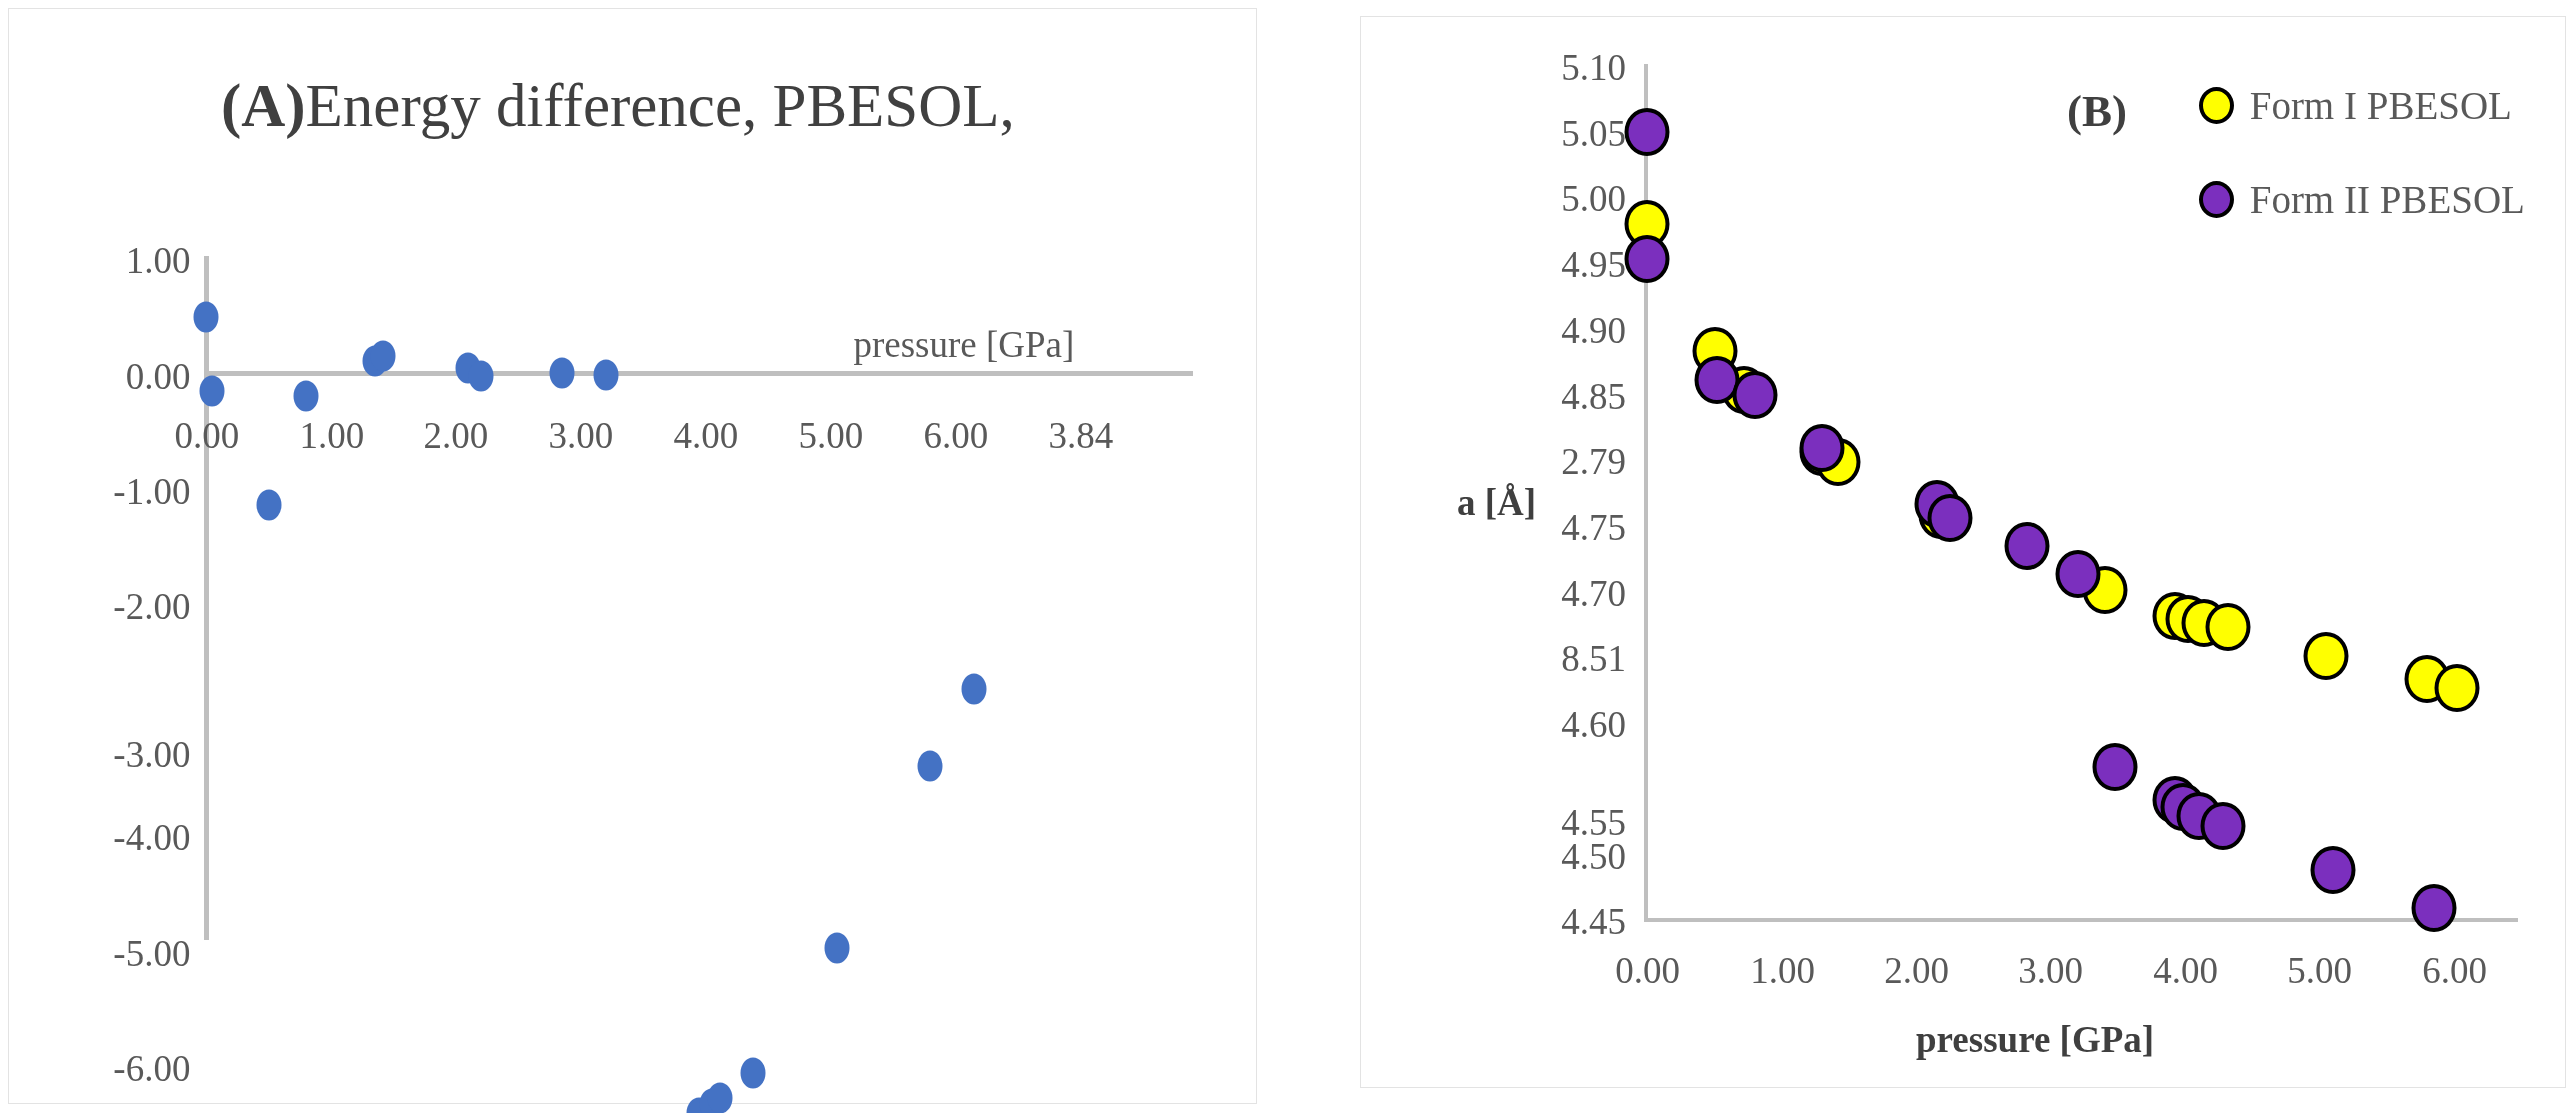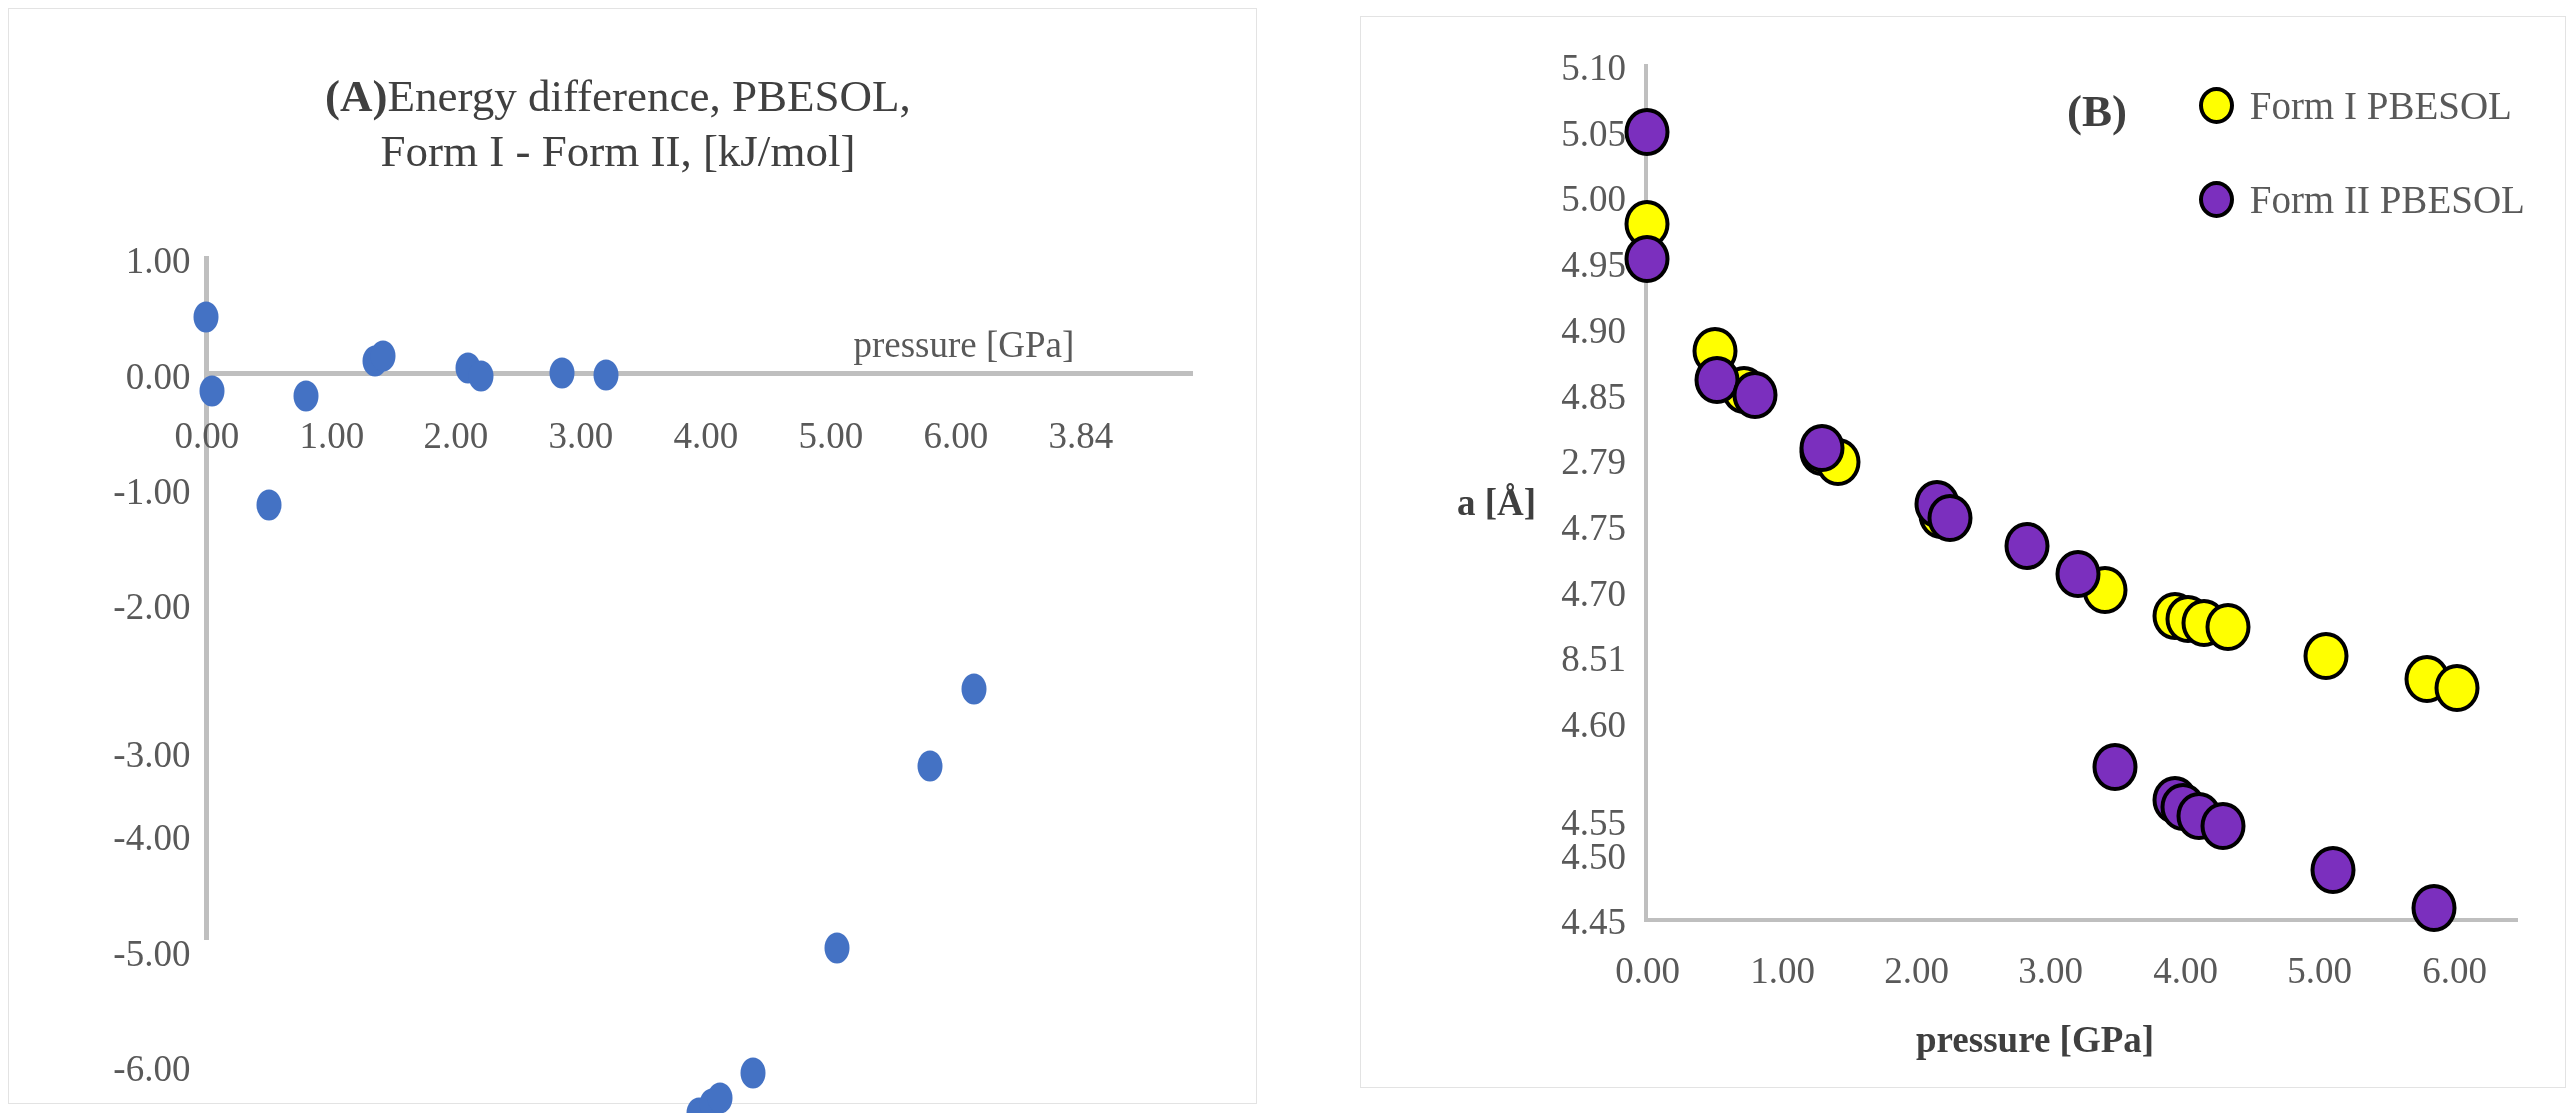--- a/index.html
+++ b/index.html
@@ -6,21 +6,21 @@
   body{font-family:"Liberation Serif", serif;color:#404040;}
   #page{position:relative;width:2576px;height:1113px;background:#ffffff;overflow:hidden;}
 
   .panel{position:absolute;background:#ffffff;border:1.8px solid #e3e3e3;box-sizing:border-box;}
   #panelA{left:8.4px;top:8.4px;width:1249px;height:1096px;}
   #panelB{left:1360px;top:15.7px;width:1206px;height:1072px;}
 
   .plot{position:absolute;left:0;top:0;width:100%;height:100%;}
 
   .title{position:absolute;text-align:center;color:#404040;line-height:1.22;}
-  #titleA{left:84px;top:60px;width:1049px;font-size:45px;}
+  #titleA{left:84px;top:60px;width:1049px;font-size:61px;}
   #titleA .bold{font-weight:bold;}
 
   .axisline{position:absolute;background:#bfbfbf;}
   .ticklabel{position:absolute;color:#595959;font-size:37px;white-space:nowrap;}
   .ticklabel.r{text-align:right;}
   .ticklabel.c{text-align:center;}
 
   .axistitle{position:absolute;color:#595959;font-size:37px;white-space:nowrap;}
   .axistitle.bold{font-weight:bold;color:#3f3f3f;}
 
@@ -40,21 +40,20 @@
 </head>
 <body>
 
 <div id="page">
 
   <div id="panelA" class="panel">
     <div class="plot">
 
       <div class="title" id="titleA">
         <span class="bold">(A)</span><span>Energy difference, PBESOL,</span><br>
-        <span>Form I - Form II, [kJ/mol]</span>
       </div>
 
       <div class="axisline" style="left:195px;top:247px;width:4.2px;height:684px;"></div>
 
       <div class="axisline" style="left:195px;top:362px;width:989px;height:4.2px;"></div>
 
       <div class="axistitle" style="left:844px;top:314px;">pressure [GPa]</div>
 
       <div class="ticklabel r" style="left:18px;top:230px;width:163px;">1.00</div>
       <div class="ticklabel r" style="left:18px;top:346px;width:163px;">0.00</div>

